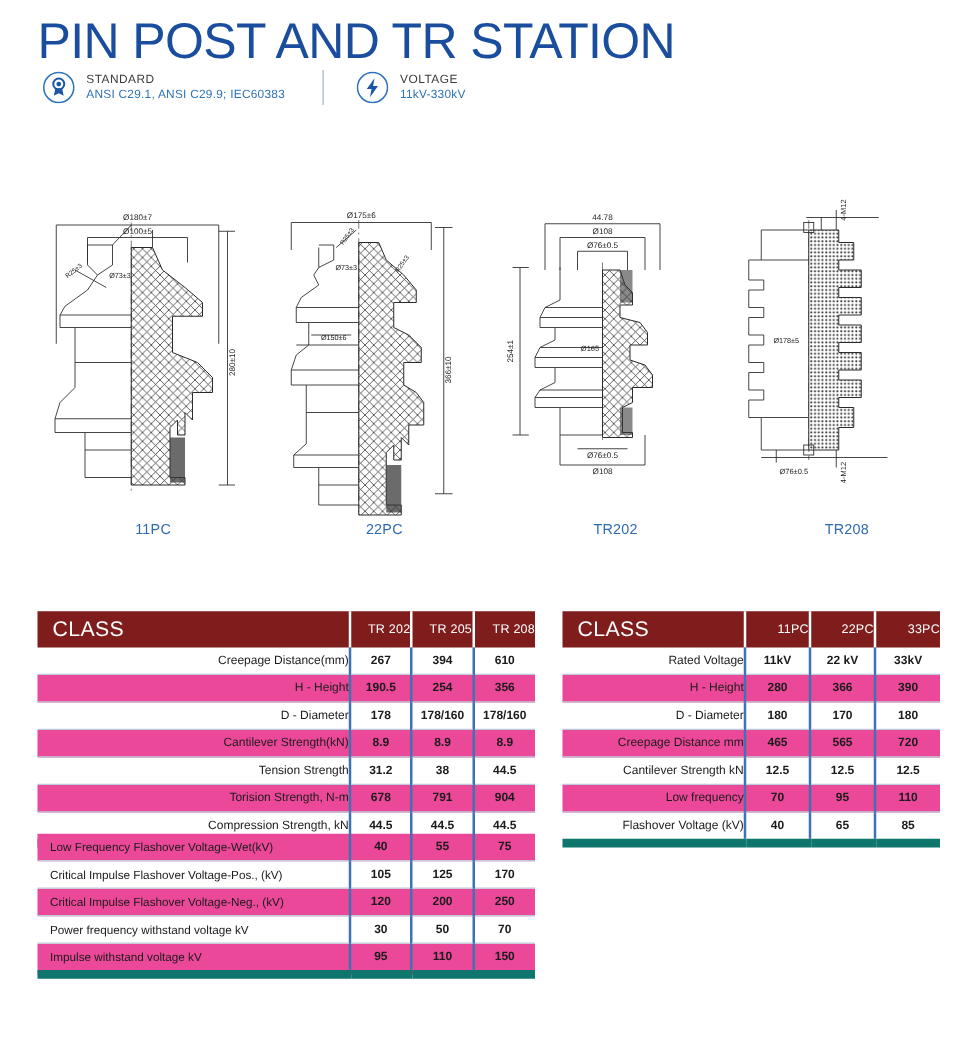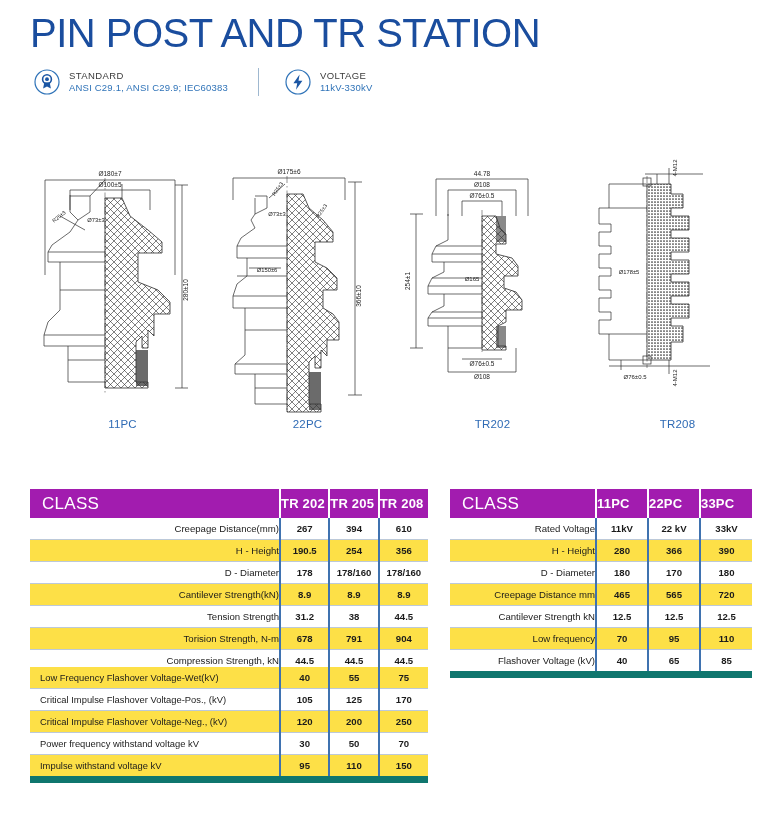--- a/index.html
+++ b/index.html
@@ -13,21 +13,21 @@
   }
   .page{position:relative;width:782px;height:772px;}
 
   
   .header{position:absolute;left:30px;top:10px;width:722px;}
   .main-title{
     font-size:40px;line-height:46px;
     color:#1a4d9e;font-weight:400;letter-spacing:-0.5px;
     white-space:nowrap;
   }
-  .meta-row{display:flex;align-items:center;margin-top:12px;margin-left:4px;}
+  .meta-row{display:flex;align-items:center;margin-left:4px;}
   .meta-item{display:flex;align-items:center;}
   .meta-icon{width:26px;height:26px;flex:0 0 26px;margin-right:9px;}
   .meta-text{display:flex;flex-direction:column;justify-content:center;}
   .meta-label{
     font-size:9.5px;letter-spacing:0.4px;color:#3a3a3a;
     font-weight:400;line-height:12px;
   }
   .meta-value{
     font-size:9.5px;letter-spacing:0.2px;color:#2f73b8;
     line-height:12px;
@@ -51,41 +51,41 @@
   .tbl td,.tbl th{
     border:none;
     font-size:9.6px;
     color:#1b1b1b;
     height:21px;
     padding:0;
     vertical-align:middle;
     font-weight:400;
   }
   .tbl .hdr td{
-    background:#a21caf;color:#ffffff;height:29px;
+    background:#7f1d1d;color:#ffffff;height:29px;
   }
   .tbl .hdr td.hlabel{
     font-size:17px;font-weight:400;padding-left:12px;letter-spacing:0.3px;
     text-align:left;
   }
   .tbl .hdr td.hval{
-    font-size:13px;font-weight:bold;text-align:left;letter-spacing:0.2px;
+    font-size:10px;font-weight:normal;text-align:right;letter-spacing:0.2px;
     border-left:2px solid #ffffff;
   }
   .tbl td.lbl{
     text-align:right;padding-left:12px;
     border-bottom:1px solid #bcc9d9;
   }
   .tbl td.val{
     text-align:center;
     border-left:2px solid #3f72b0;
     border-bottom:1px solid #bcc9d9;
     font-weight:bold;
   }
-  .tbl tr.alt td{background:#fde047;}
+  .tbl tr.alt td{background:#ec4899;}
   .tbl tr.last td{border-bottom:7px solid #0f766e;}
   .tbl tr.firstrow td{border-top:1px solid #3f72b0;}
 
   
   #table-tr{left:30px;top:489px;width:398px;}
   #table-tr col.c0{width:250px;}
   #table-tr col.cv{width:49.33px;}
 
   
   #table-pc{left:450px;top:489px;width:302px;}

